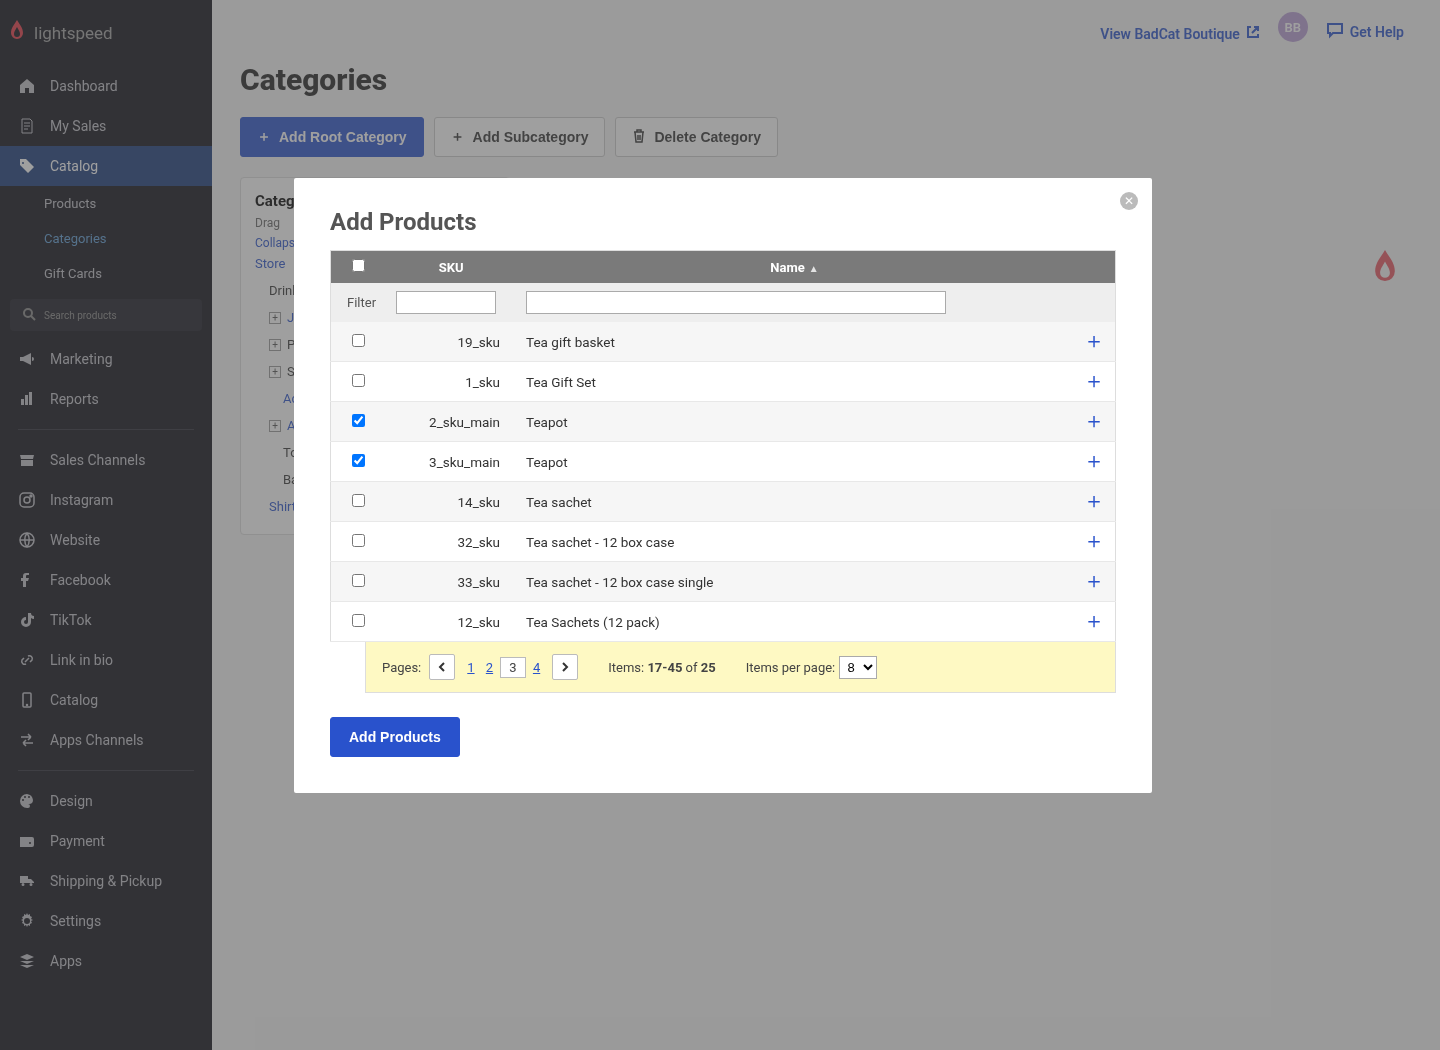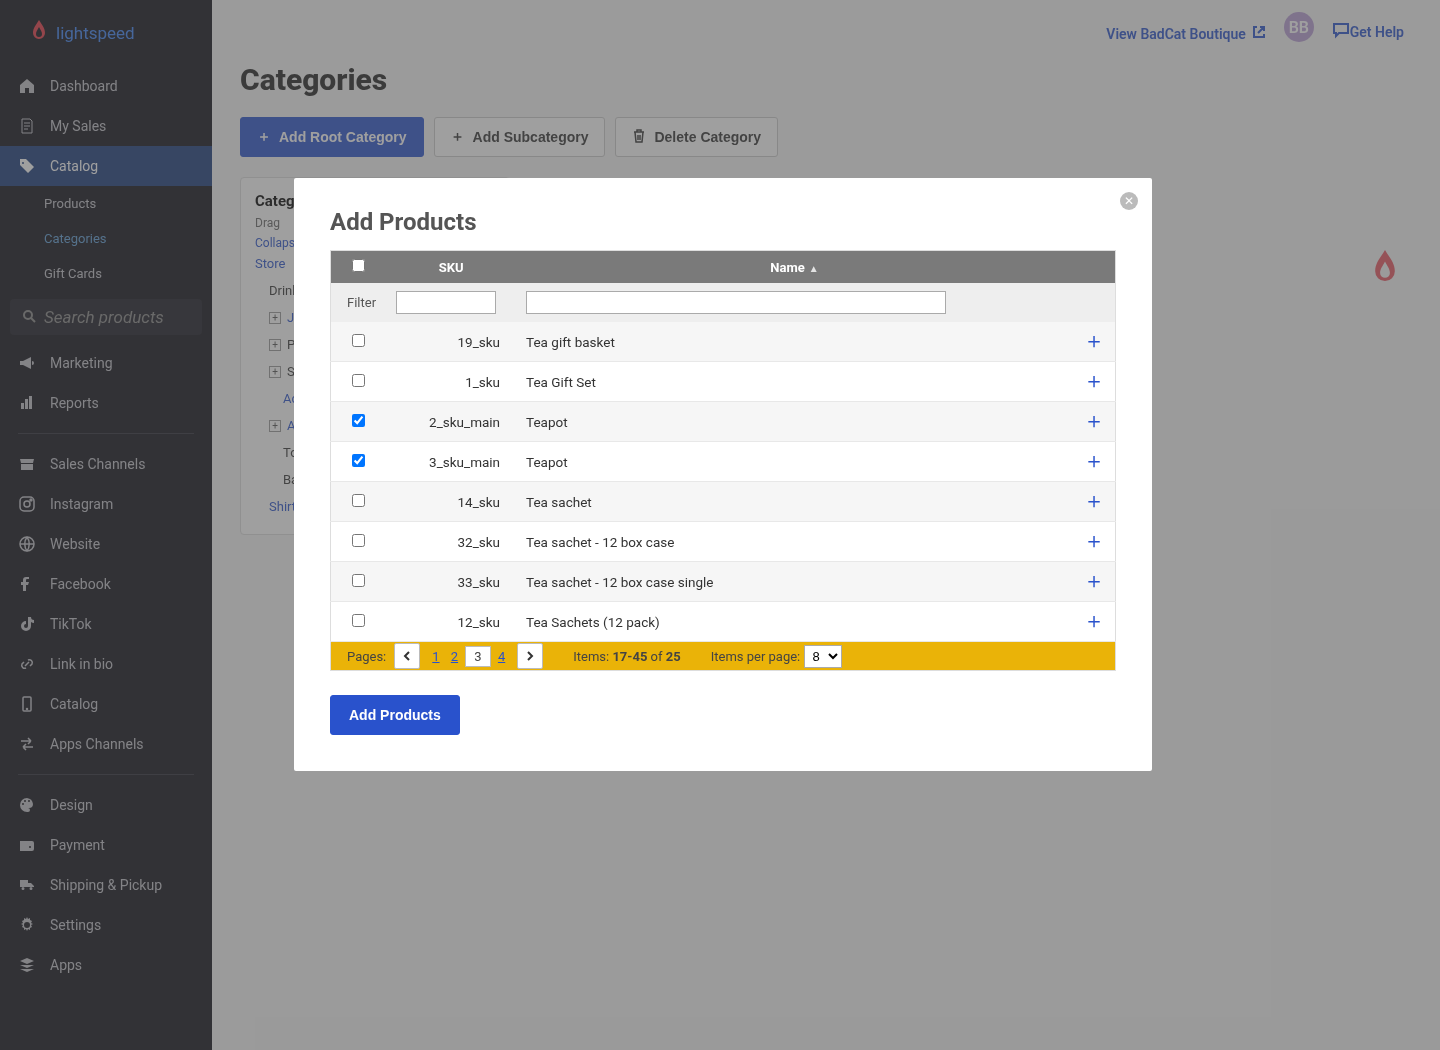--- a/index.html
+++ b/index.html
@@ -1,36 +1,36 @@
 <!DOCTYPE html>
 <html><head>
 <meta charset="utf-8">
 <style>
 * { box-sizing: border-box; margin: 0; padding: 0; }
 body { font-family: -apple-system, BlinkMacSystemFont, "Segoe UI", Roboto, sans-serif; font-size: 14px; background: #f5f5f5; overflow: hidden; }
 .app { display: flex; width: 1440px; height: 1050px; position: relative; }
 
 
 .sidebar { width: 212px; background: #0f0f17; color: #c0c0c8; flex-shrink: 0; display: flex; flex-direction: column; position: relative; z-index: 1; }
-.logo { display: flex; align-items: center; gap: 8px; padding: 20px 30px; color: #3b82f6; font-size: 17px; }
+.logo { display: flex; align-items: center; gap: 8px; padding: 20px 8px; color: #a3a3a3; font-size: 17px; }
 .logo-icon { color: #e63946; }
 .nav-item { display: flex; align-items: center; gap: 14px; padding: 11px 18px; cursor: pointer; font-size: 14px; color: #c0c0c8; }
 .nav-item.active { background: #1a3a7a; color: #fff; }
 .nav-sub { padding: 10px 18px 10px 44px; font-size: 13px; color: #c0c0c8; cursor: pointer; }
 .nav-sub.active { color: #5b9bd5; }
 .nav-icon { width: 18px; height: 18px; display: inline-flex; align-items: center; justify-content: center; }
-.search-box { margin: 8px 10px; padding: 8px 12px; background: #1a1a24; border-radius: 4px; display: flex; align-items: center; gap: 8px; color: #888; font-size: 17px; font-style: italic; }
+.search-box { margin: 8px 10px; padding: 8px 12px; background: #1a1a24; border-radius: 4px; display: flex; align-items: center; gap: 8px; color: #888; font-size: 10px; }
 .nav-divider { height: 1px; background: #2a2a36; margin: 10px 18px; }
 
 
 .main { flex: 1; background: #f5f5f5; position: relative; }
 .topbar { display: flex; justify-content: flex-end; align-items: flex-end; gap: 18px; padding: 12px 36px; font-size: 14px; }
 .view-link { color: #2952cc; font-weight: 600; display: flex; align-items: center; gap: 6px; text-decoration: none; }
-.avatar { width: 30px; height: 30px; border-radius: 50%; background: #b89dd6; color: #fff; display: flex; align-items: center; justify-content: center; font-size: 16px; font-weight: 600; }
-.help-link { color: #2952cc; font-weight: 600; display: flex; align-items: center; }
+.avatar { width: 30px; height: 30px; border-radius: 50%; background: #b89dd6; color: #fff; display: flex; align-items: center; justify-content: center; font-size: 13px; font-weight: 600; }
+.help-link { color: #2952cc; font-weight: 600; display: flex; align-items: center; gap: 6px; }
 
 .page-content { padding: 0 28px; }
 .page-title { font-size: 30px; font-weight: 800; color: #222; margin: 8px 0 20px; }
 .toolbar { display: flex; gap: 10px; margin-bottom: 20px; }
 .btn { padding: 10px 16px; border-radius: 3px; border: 1px solid #ccc; background: #fff; cursor: pointer; display: inline-flex; align-items: center; gap: 8px; font-size: 14px; font-weight: 600; color: #333; }
 .btn-primary { background: #2952cc; color: #fff; border-color: #2952cc; }
 
 .cat-panel { background: #fff; border: 1px solid #ddd; border-radius: 4px; width: 270px; padding: 14px; }
 .cat-panel h3 { font-size: 15px; font-weight: 700; margin-bottom: 6px; }
 .cat-help { font-size: 12px; color: #666; margin-bottom: 6px; }
@@ -57,21 +57,21 @@
 .filter-input { border: 1px solid #aaa; padding: 3px 6px; font-size: 13px; }
 .sku-filter { width: 100px; }
 .name-filter { width: 420px; }
 .prod-row td { border-bottom: 1px solid #e8e8e8; padding: 10px 10px; font-size: 13.5px; color: #333; }
 .prod-row:nth-child(even) td { background: #f6f6f6; }
 .cell-check { text-align: center; }
 .cell-sku { text-align: right; color: #555; padding-right: 16px !important; }
 .cell-add { text-align: center; }
 .add-icon { color: #2952cc; font-size: 22px; font-weight: 300; cursor: pointer; display:inline-block; line-height:18px; }
 
-.pager { background: #eab308; border: 1px solid #ddd; border-top: none; padding: 1px 16px; display: flex; align-items: center; gap: 30px; font-size: 13px; color: #444; }
+.pager { background: #fef9c3; border: 1px solid #ddd; border-top: none; padding: 12px 16px; display: flex; align-items: center; gap: 30px; font-size: 13px; color: #444; margin-left: 35px; }
 .pager-left { display: flex; align-items: center; gap: 8px; }
 .page-btn { border: 1px solid #bbb; background: #fff; width: 26px; height: 26px; display: inline-flex; align-items: center; justify-content: center; border-radius: 2px; cursor: pointer; }
 .page-link { color: #2952cc; text-decoration: underline; cursor: pointer; padding: 0 4px; }
 .page-current { border: 1px solid #bbb; background: #fff; padding: 2px 8px; }
 .pager-mid strong { font-weight: 700; }
 .ipp-select { border: 1px solid #aaa; padding: 2px 4px; font-size: 13px; background:#fff; }
 
 .modal .btn-primary { margin-top: 24px; padding: 11px 18px; font-size: 14px; }
 
 .sort-ind { font-size: 10px; margin-left: 4px; opacity: 0.8; }

